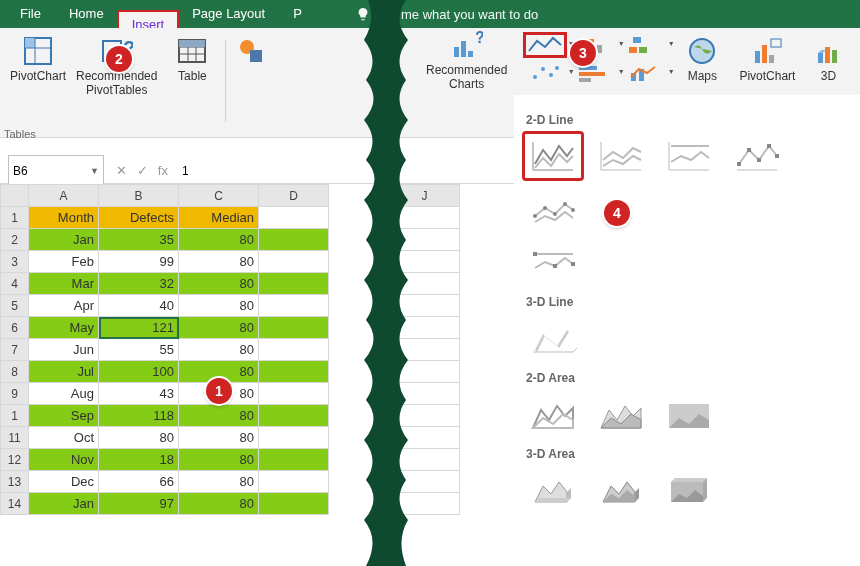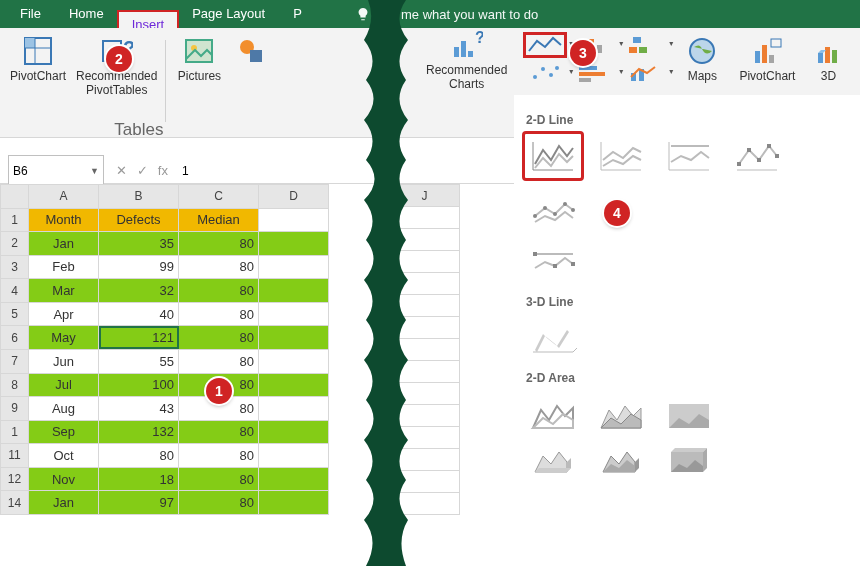--- a/index.html
+++ b/index.html
@@ -70,22 +70,22 @@
   .rbutton {
     display:flex; flex-direction:column; align-items:center; gap:2px;
     font-size:12px; color:#333; text-align:center; line-height:1.15;
     min-width:50px;
   }
   .rbutton .ico { width:34px; height:34px; display:flex; align-items:center; justify-content:center; }
   .rbutton .ico svg { width:32px; height:32px; }
   .rbutton .lab { white-space:pre-line; }
   .group-sep { width:1px; height:82px; background:#d0d0d0; margin:6px 2px 0 2px; }
   .group-label {
-    position:absolute; bottom:-18px; left:0; right:0; text-align:right;
-    font-size:17px; color:#666;
+    position:absolute; bottom:-18px; left:0; right:8px; text-align:left;
+    font-size:11px; color:#666;
   }
   .ribbon-wrap { position:relative; }
 
   
   .fxbar {
     height: 26px;
     border-bottom: 1px solid #d7d7d7;
     display:flex; align-items:center;
     background:#fff;
     margin-top: 20px;
@@ -103,21 +103,21 @@
   
   .sheet-area { display:flex; }
   .sheet { border-collapse:collapse; font-size:13px; }
   .sheet th, .sheet td {
     border:1px solid #d7d7d7; height:22px; padding:0 4px;
     text-align:right; font-weight:normal; color:#333;
   }
   .sheet th { background:#e6e6e6; text-align:center; font-weight:normal; font-size:12px; color:#444;}
   .sheet th.corner { background:#e6e6e6; width:28px; }
   .sheet th.rowh { width:28px; text-align:center; background:#e6e6e6; }
-  .sheet td.txt { text-align:center; }
+  .sheet td.txt { text-align:right; }
   .sheet .colA { width:70px; }
   .sheet .colB { width:80px; }
   .sheet .colC { width:80px; }
   .sheet .colD { width:70px; }
   .sheet .colJ { width:70px; }
   
   .hdr-gold { background:#f1b800 !important; color:#fff; font-weight:600; text-align:left; }
   
   .ylite td { background:#84cc16; }
   .sel-cell { outline:2px solid #217346; outline-offset:-2px; }
@@ -196,36 +196,39 @@
         <div class="rbutton">
           <div class="ico">
             <svg viewBox="0 0 32 32">
                 <rect x="2" y="6" width="18" height="20" fill="none" stroke="#3a78b5" stroke-width="2"></rect>
                 <text x="22" y="20" font-size="20" fill="#3a78b5" font-weight="700">?</text>
               </svg>
           </div>
           <div class="lab">Recommended
 PivotTables</div>
         </div>
+        <div class="rbutton">
+          <div class="ico">
+            <svg viewBox="0 0 32 32">
+                <rect x="3" y="5" width="26" height="22" fill="none" stroke="#555" stroke-width="2"></rect>
+                <line x1="3" y1="12" x2="29" y2="12" stroke="#555"></line>
+                <line x1="3" y1="19" x2="29" y2="19" stroke="#555"></line>
+                <line x1="12" y1="5" x2="12" y2="27" stroke="#555"></line>
+                <line x1="20" y1="5" x2="20" y2="27" stroke="#555"></line>
+                <rect x="3" y="5" width="26" height="7" fill="#8aa7c4"></rect>
+              </svg>
+          </div>
+          <div class="lab">Table</div>
+        </div>
       </div>
       <div class="group-label">Tables</div>
     </div>
     <div class="group-sep"></div>
     <div class="rgroup">
       <div class="items">
-        <div class="rbutton">
-          <div class="ico">
-            <svg viewBox="0 0 32 32">
-                <rect x="3" y="5" width="26" height="22" fill="#cfe4cf" stroke="#4a8" stroke-width="2"></rect>
-                <circle cx="11" cy="13" r="3" fill="#f4c542"></circle>
-                <polyline points="3,24 12,15 18,21 24,15 29,20" fill="none" stroke="#4a8" stroke-width="2"></polyline>
-              </svg>
-          </div>
-          <div class="lab">Pictures</div>
-        </div>
         <div class="rbutton" style="min-width:20px">
           <div class="ico">
             <svg viewBox="0 0 32 32">
                 <circle cx="12" cy="12" r="7" fill="#f28e2c"></circle>
                 <rect x="15" y="15" width="12" height="12" fill="#4e79a7"></rect>
               </svg>
           </div>
         </div>
       </div>
     </div>
@@ -416,35 +419,42 @@
   <tr>
           <th class="rowh">9</th>
           <td class="txt">Aug</td>
           <td>43</td>
           <td>80</td>
           <td></td>
         </tr>
   <tr class="ylite">
           <th class="rowh">1</th>
           <td class="txt">Sep</td>
-          <td>132</td>
+          <td>118</td>
           <td>80</td>
           <td></td>
         </tr>
   <tr>
           <th class="rowh">11</th>
           <td class="txt">Oct</td>
           <td>80</td>
           <td>80</td>
           <td></td>
         </tr>
   <tr class="ylite">
           <th class="rowh">12</th>
           <td class="txt">Nov</td>
           <td>18</td>
+          <td>80</td>
+          <td></td>
+        </tr>
+  <tr>
+          <th class="rowh">13</th>
+          <td class="txt">Dec</td>
+          <td>66</td>
           <td>80</td>
           <td></td>
         </tr>
   <tr class="ylite">
           <th class="rowh">14</th>
           <td class="txt">Jan</td>
           <td>97</td>
           <td>80</td>
           <td></td>
         </tr>
@@ -598,20 +608,21 @@
         </svg>
       </div>
     <div class="thumb">
         <svg viewBox="0 0 48 36">
           <rect x="4" y="8" width="40" height="24" fill="#ccc"></rect>
           <polygon points="4,32 14,22 24,28 34,18 44,24 44,32" fill="#aaa"></polygon>
         </svg>
       </div>
   </div>
 
+  <div class="cp-title">3-D Area</div>
   <div class="cp-row">
     <div class="thumb">
         <svg viewBox="0 0 48 36">
           <polygon points="6,30 14,14 22,22 30,10 38,20 38,30" fill="#ddd" stroke="#999"></polygon>
           <polygon points="38,30 42,26 42,16 38,20" fill="#bbb"></polygon>
           <polygon points="6,30 10,26 42,26 38,30" fill="#ccc"></polygon>
         </svg>
       </div>
     <div class="thumb">
         <svg viewBox="0 0 48 36">

